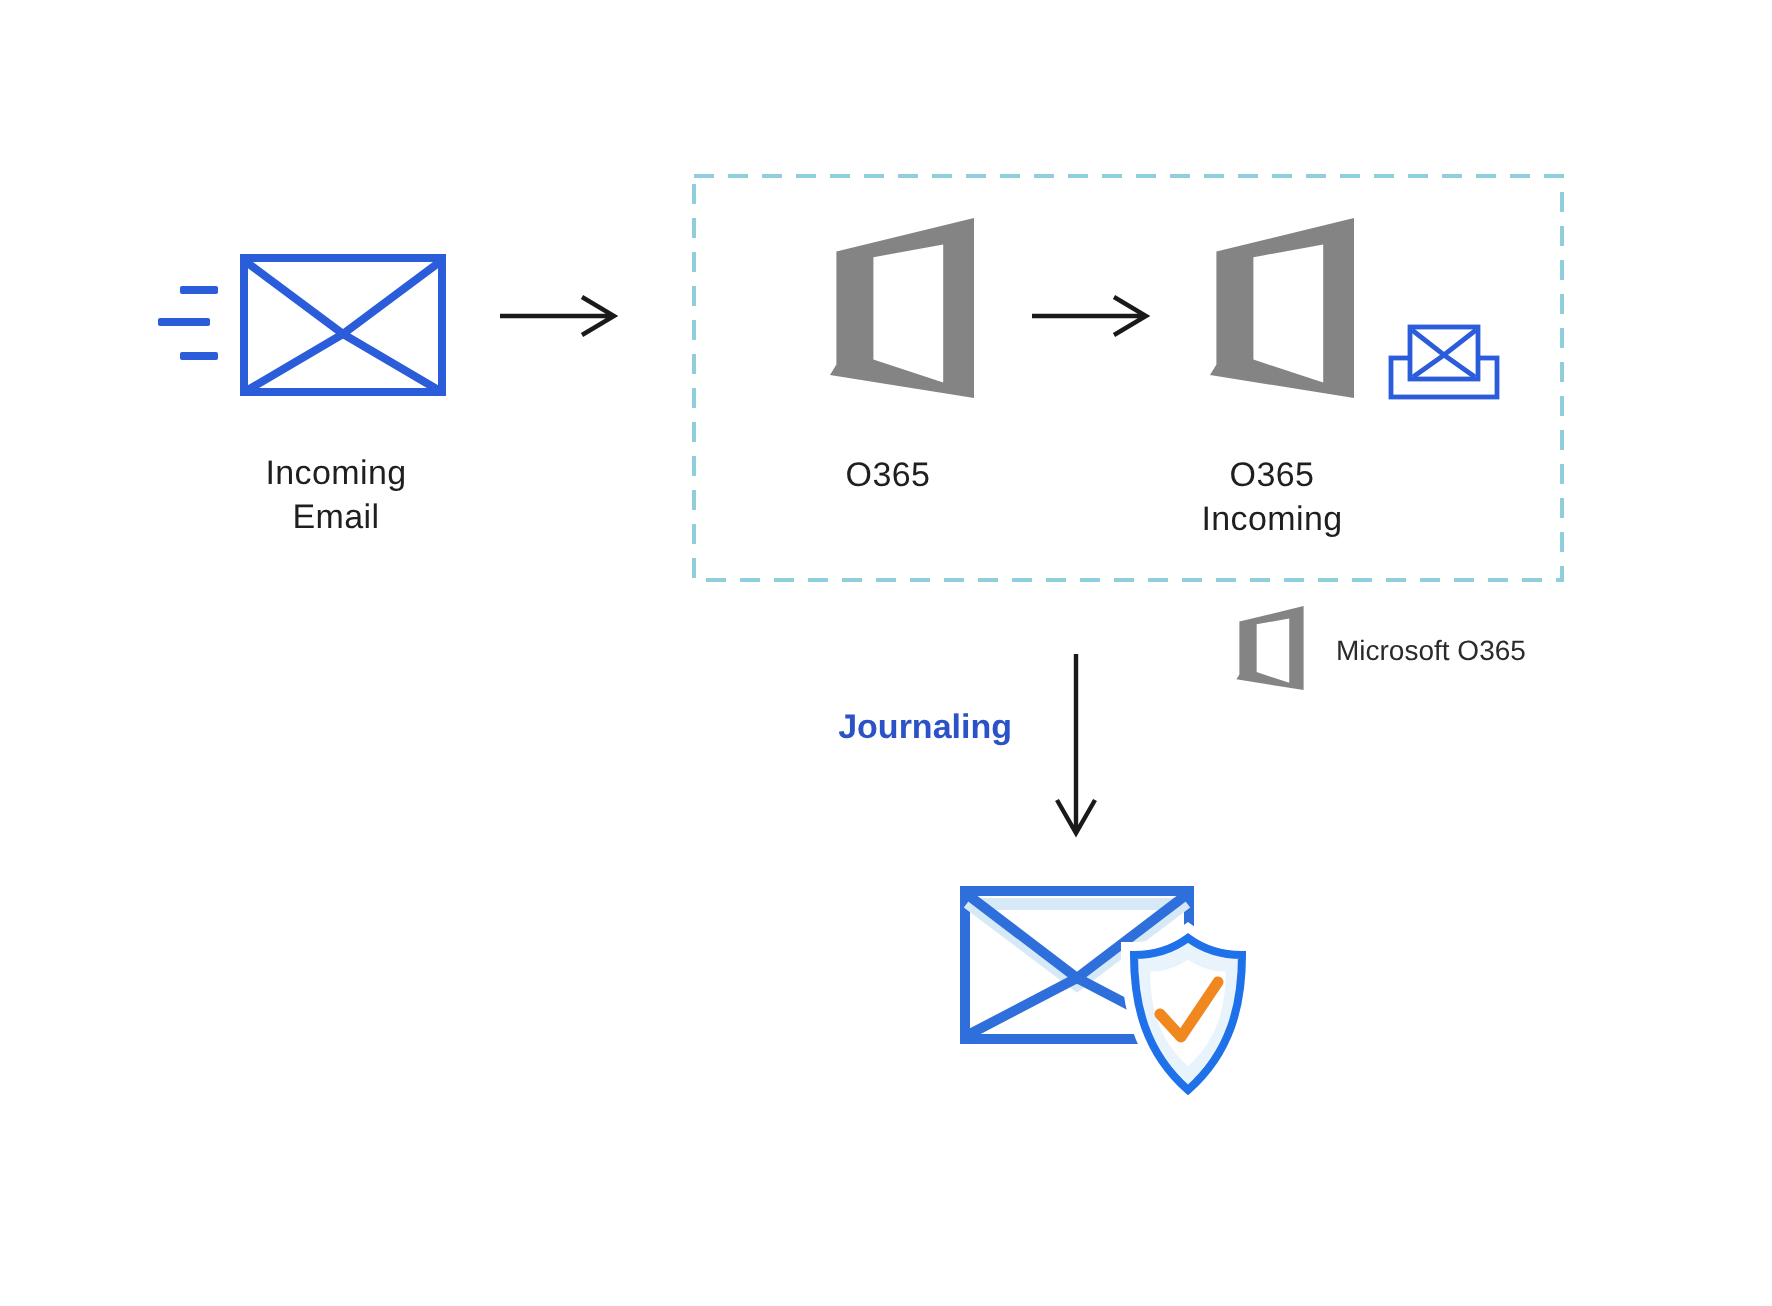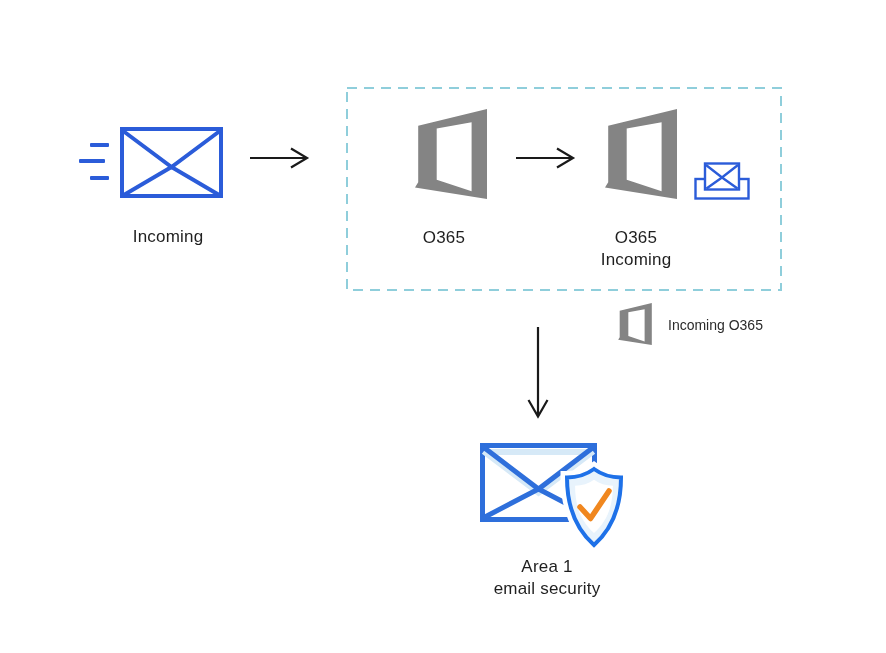--- a/index.html
+++ b/index.html
@@ -58,20 +58,21 @@
   </svg>
 
   <svg class="abs" style="left:120px;top:127px;" width="103" height="71" viewBox="0 0 103 71">
     <rect class="env-white" x="2" y="2" width="99" height="67" stroke-width="4"></rect>
     <path class="stroke-blue" stroke-width="4" d="M2.5,3.5 L51.5,40 L100.5,3.5"></path>
     <path class="stroke-blue" stroke-width="4" d="M3,68.5 L51.5,40 M100,68.5 L51.5,40"></path>
   </svg>
 
   <div class="abs node-label" style="left:108px;top:226px;width:120px;">
     <span>Incoming</span>
+    <span>Email</span>
   </div>
 
   <svg class="abs" style="left:248px;top:146px;" width="68" height="24" viewBox="0 0 68 24">
     <path class="stroke-arrow" stroke-width="2.2" d="M2,12 L57,12 M43,2.5 L59,12 L43,21.5"></path>
   </svg>
 
   <svg class="abs" style="left:346px;top:87px;" width="436" height="204" viewBox="0 0 436 204">
     <rect class="dashed-rect" x="1" y="1" width="434" height="202" stroke-width="2" stroke-dasharray="10 7"></rect>
   </svg>
 
@@ -102,22 +103,23 @@
 
   <div class="abs node-label" style="left:576px;top:227px;width:120px;">
     <span>O365</span>
     <span>Incoming</span>
   </div>
 
   <svg class="abs" style="left:618px;top:303px;" width="34" height="42" viewBox="0 0 72 90">
     <path class="gray-logo" d="M72,0 L3.2,16.7 L3.2,73.3 L0,78.5 L72,90 Z
                                M56.6,13.3 L21.7,19.6 L21.7,70.8 L56.6,82.3 Z"></path>
   </svg>
-  <div class="abs legend-text" style="left:668px;top:315px;">Incoming O365</div>
+  <div class="abs legend-text" style="left:668px;top:315px;">Microsoft O365</div>
 
+  <div class="abs journaling" style="left:385px;top:354px;width:121px;">Journaling</div>
 
   <svg class="abs" style="left:524px;top:325px;" width="28" height="94" viewBox="0 0 28 94">
     <path class="stroke-arrow" stroke-width="2.2" d="M14,2 L14,90 M4.5,75 L14,91.5 L23.5,75"></path>
   </svg>
 
   <svg class="abs" style="left:478px;top:441px;" width="150" height="110" viewBox="0 0 150 110">
 
     <g>
       <rect class="a1-rect" x="4.5" y="4.5" width="112" height="74" stroke-width="5"></rect>
       <path class="a1-light" stroke-width="6" d="M8,11 L113,11"></path>
@@ -127,18 +129,14 @@
     </g>
 
     <g transform="translate(85,26)">
       <path class="shield-halo" stroke-width="13" d="M31,2 C38.5,7.5 48,10.5 58,10.5 C58,35 52.5,59 31,78 C9.5,59 4,35 4,10.5 C14,10.5 23.5,7.5 31,2 Z"></path>
       <path class="shield-outer" stroke-width="4" d="M31,2 C38.5,7.5 48,10.5 58,10.5 C58,35 52.5,59 31,78 C9.5,59 4,35 4,10.5 C14,10.5 23.5,7.5 31,2 Z"></path>
       <path class="shield-inner" transform="translate(9.3 11.4) scale(0.7)" d="M31,2 C38.5,7.5 48,10.5 58,10.5 C58,35 52.5,59 31,78 C9.5,59 4,35 4,10.5 C14,10.5 23.5,7.5 31,2 Z"></path>
       <path class="check" stroke-width="5.5" d="M17,40 L27.5,51.5 L46,24"></path>
     </g>
   </svg>
 
-  <div class="abs node-label" style="left:467px;top:556px;width:160px;">
-    <span>Area 1</span>
-    <span>email security</span>
-  </div>
 
 </div>
 
 </body></html>

